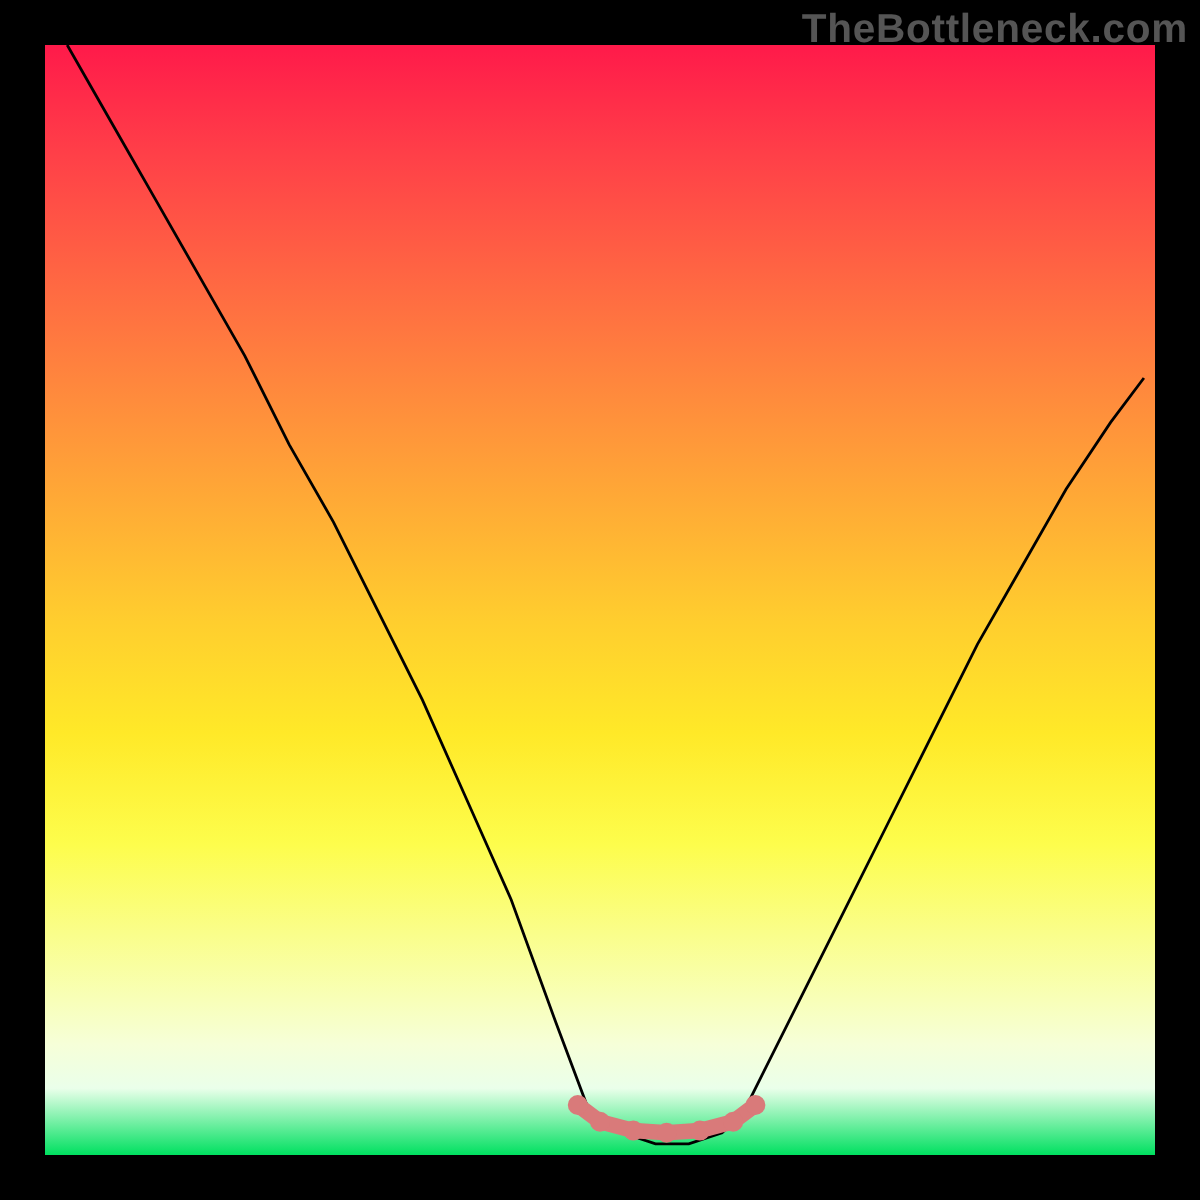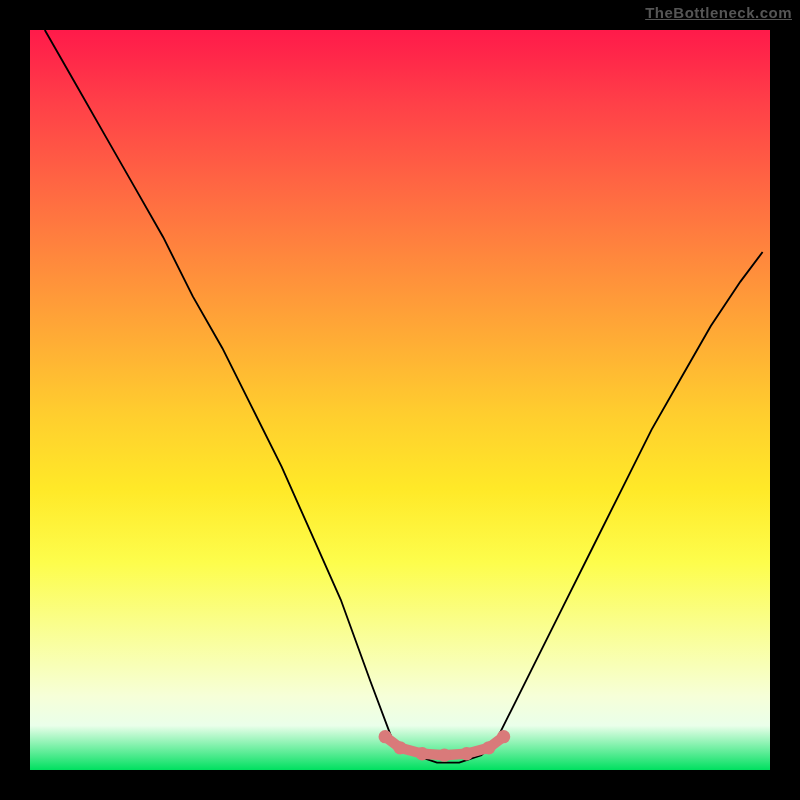--- a/index.html
+++ b/index.html
@@ -37,25 +37,24 @@
     left: 30px;
     top: 30px;
     width: 740px;
     height: 740px;
   }
   .watermark {
     position: absolute;
     top: 4px;
     right: 8px;
     font-family: Arial, Helvetica, sans-serif;
-    font-size: 15px;
+    font-size: 27px;
     font-weight: bold;
     color: #555;
     letter-spacing: 0.5px;
-    text-decoration: underline;
   }
 </style>
 </head>
 <body>
 
 <div class="chart-container"></div>
 
 <svg class="chart-svg" viewBox="0 0 100 100" preserveAspectRatio="none">
   <path id="curve-path" fill="none" stroke="#000" stroke-width="0.25" d="M2 0 L6 7 L10 14 L14 21 L18 28 L22 36 L26 43 L30 51 L34 59 L38 68 L42 77 L46 88 L49 96 L52 98 L55 99 L58 99 L61 98 L63 96 L65 92 L68 86 L72 78 L76 70 L80 62 L84 54 L88 47 L92 40 L96 34 L99 30"></path>
   <path id="flat-path" fill="none" stroke-width="1.4" stroke-linecap="round" d="M48 95.5 L50 97 L53 97.8 L56 98 L59 97.8 L62 97 L64 95.5" stroke="#d97a7a"></path>

